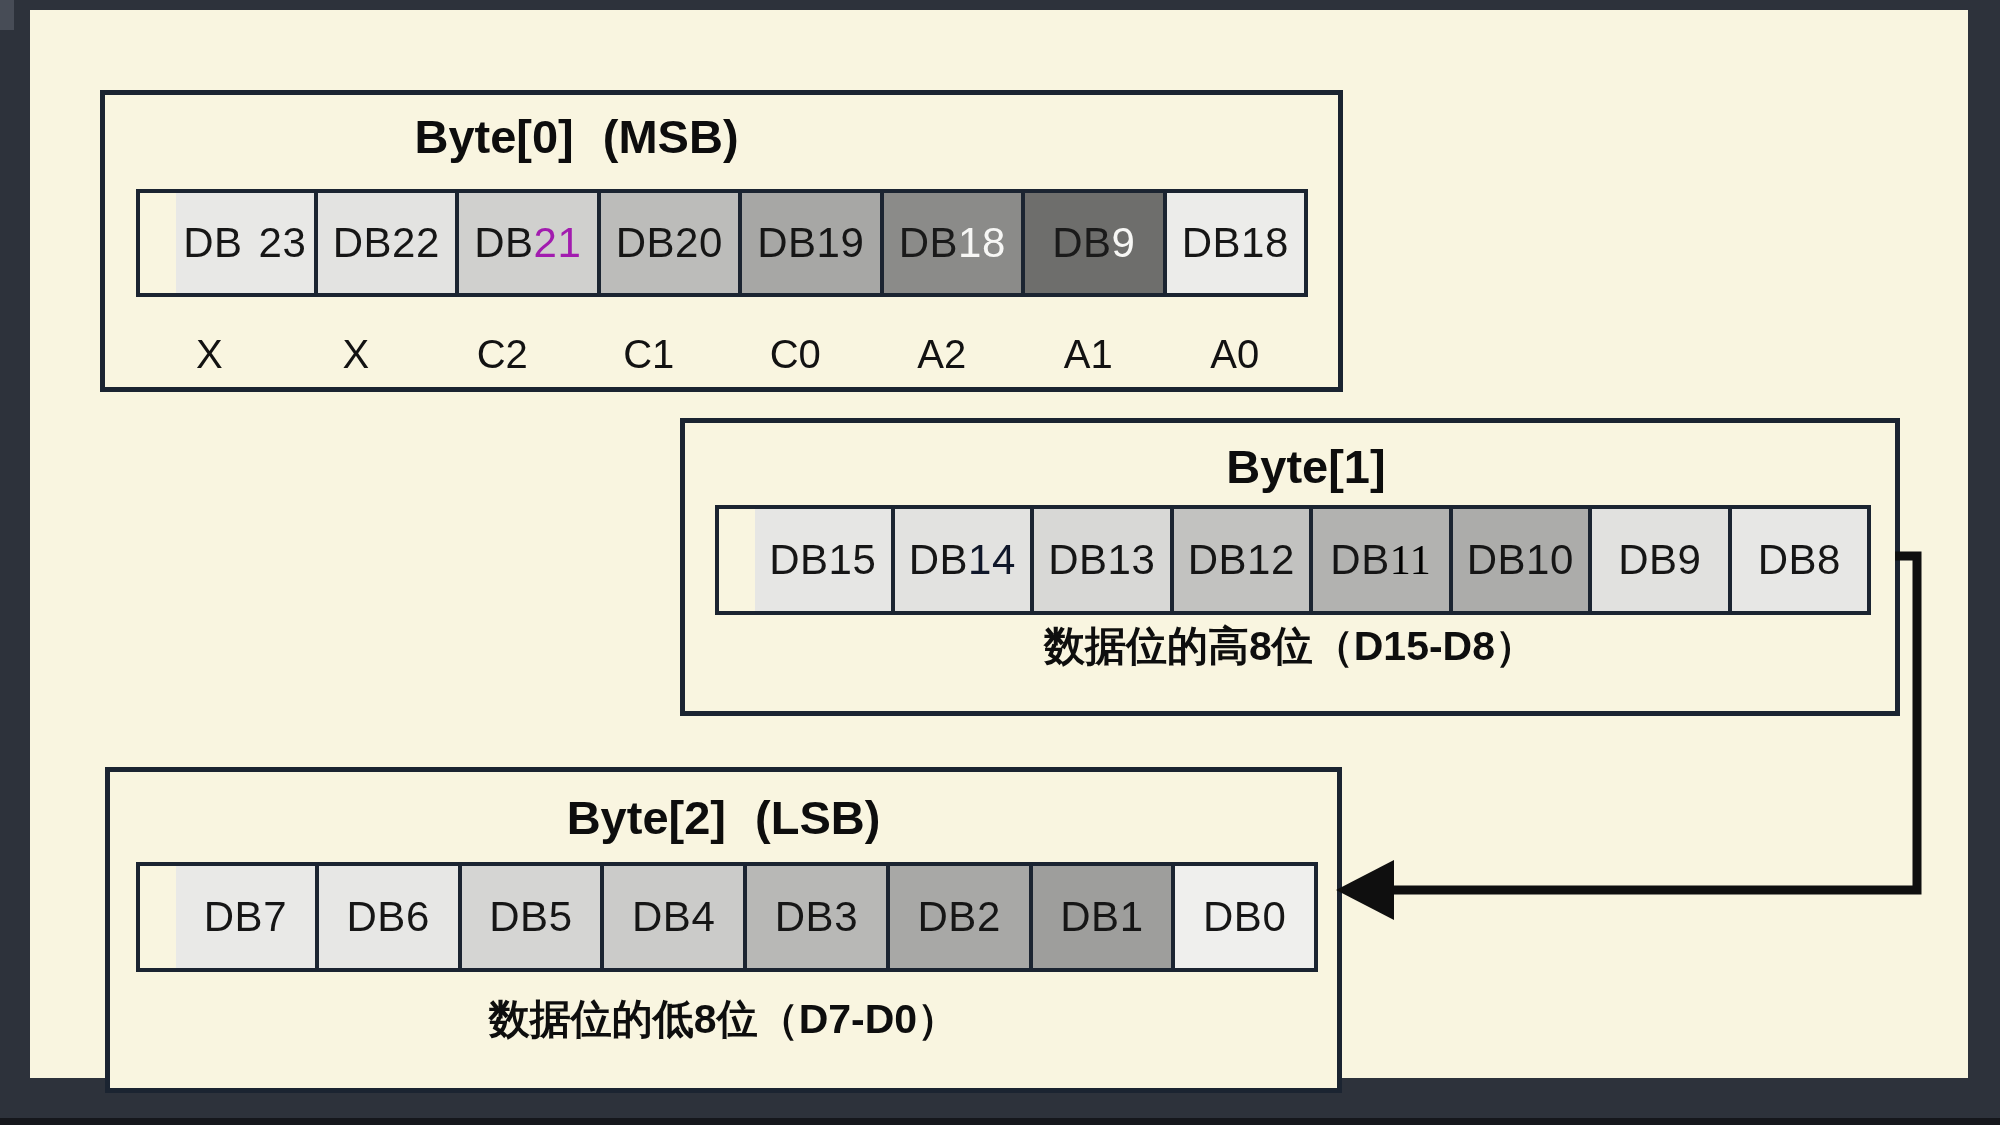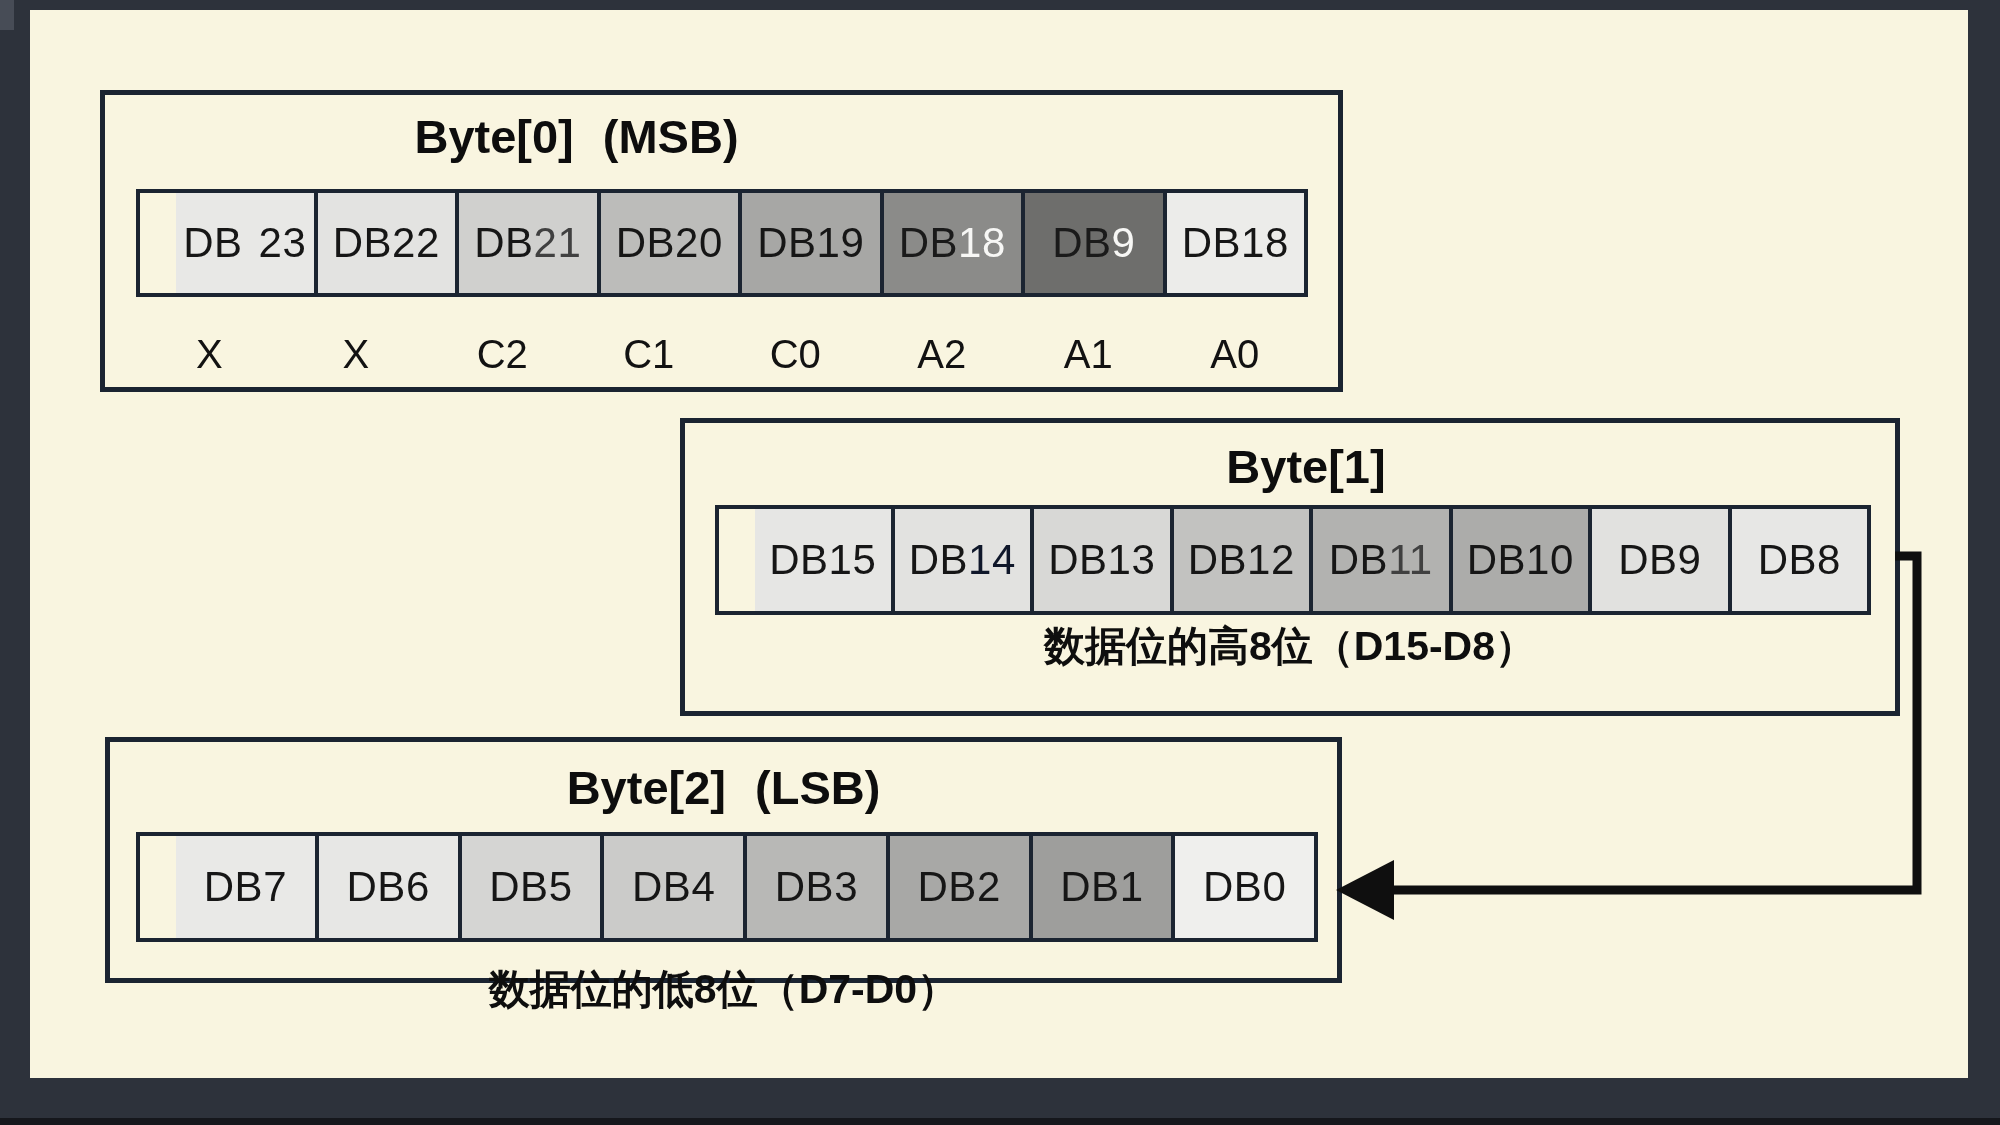--- a/index.html
+++ b/index.html
@@ -13,21 +13,21 @@
   *{margin:0;padding:0;box-sizing:border-box;}
   body{width:2000px;height:1125px;font-family:"Liberation Sans", sans-serif;}
   .frame{position:relative;width:2000px;height:1125px;background:var(--outer);overflow:hidden;}
   .corner-notch{position:absolute;left:0;top:0;width:14px;height:30px;background:#474c56;}
   .bottom-edge{position:absolute;left:0;bottom:0;width:100%;height:7px;background:#15171c;}
   .panel{position:absolute;left:30px;top:10px;width:1938px;height:1068px;background:var(--panel);}
 
   .bytebox{position:absolute;border:5px solid var(--line);background:var(--panel);}
   #box-byte0{left:100px;top:90px;width:1243px;height:302px;}
   #box-byte1{left:680px;top:418px;width:1220px;height:298px;}
-  #box-byte2{left:105px;top:737px;width:1237px;height:246px;}
+  #box-byte2{left:105px;top:767px;width:1237px;height:326px;}
 
   .box-title{position:absolute;left:0;top:14px;width:100%;text-align:center;
     font-size:47px;font-weight:bold;color:#0d0d0d;word-spacing:16px;white-space:pre;}
   #box-byte0 .box-title{transform:translateX(-145px);}
   #box-byte1 .box-title{top:16px;padding-left:32px;}
   #box-byte2 .box-title{top:18px;}
 
   .cells{position:absolute;display:flex;border:4px solid var(--line);padding-left:36px;}
   #box-byte0 .cells{left:31px;top:94px;width:1172px;height:108px;}
   #box-byte1 .cells{left:30px;top:82px;width:1156px;height:110px;}
@@ -65,21 +65,21 @@
         <div class="cell" style="background: rgb(232, 232, 230);">
           <span style="color: rgb(22, 22, 22);">DB</span>
           <span style="color: rgb(22, 22, 22); margin-left: 16px;">23</span>
         </div>
         <div class="cell" style="background: rgb(227, 227, 225);">
           <span style="color: rgb(22, 22, 22);">DB</span>
           <span style="color: rgb(22, 22, 22);">22</span>
         </div>
         <div class="cell" style="background: rgb(208, 208, 206);">
           <span style="color: rgb(22, 22, 22);">DB</span>
-          <span style="color: #404040;">21</span>
+          <span style="color: #a21caf;">21</span>
         </div>
         <div class="cell" style="background: rgb(188, 188, 186);">
           <span style="color: rgb(22, 22, 22);">DB</span>
           <span style="color: rgb(22, 22, 22);">20</span>
         </div>
         <div class="cell" style="background: rgb(167, 167, 165);">
           <span style="color: rgb(22, 22, 22);">DB</span>
           <span style="color: rgb(22, 22, 22);">19</span>
         </div>
         <div class="cell" style="background: rgb(139, 139, 137);">
@@ -121,21 +121,21 @@
         <div class="cell" style="background: rgb(216, 216, 214);">
           <span style="color: rgb(22, 22, 22);">DB</span>
           <span style="color: rgb(22, 22, 22);">13</span>
         </div>
         <div class="cell" style="background: rgb(194, 194, 192);">
           <span style="color: rgb(22, 22, 22);">DB</span>
           <span style="color: rgb(22, 22, 22);">12</span>
         </div>
         <div class="cell" style="background: rgb(178, 178, 176);">
           <span style="color: rgb(22, 22, 22);">DB</span>
-          <span style="color: #404040;">11</span>
+          <span style="color: #000000; font-family: Liberation Serif, serif;">11</span>
         </div>
         <div class="cell" style="background: rgb(172, 172, 170);">
           <span style="color: rgb(22, 22, 22);">DB</span>
           <span style="color: rgb(22, 22, 22);">10</span>
         </div>
         <div class="cell" style="background: rgb(225, 225, 223);">
           <span style="color: rgb(22, 22, 22);">DB</span>
           <span style="color: rgb(22, 22, 22);">9</span>
         </div>
         <div class="cell" style="background: rgb(231, 231, 229);">

